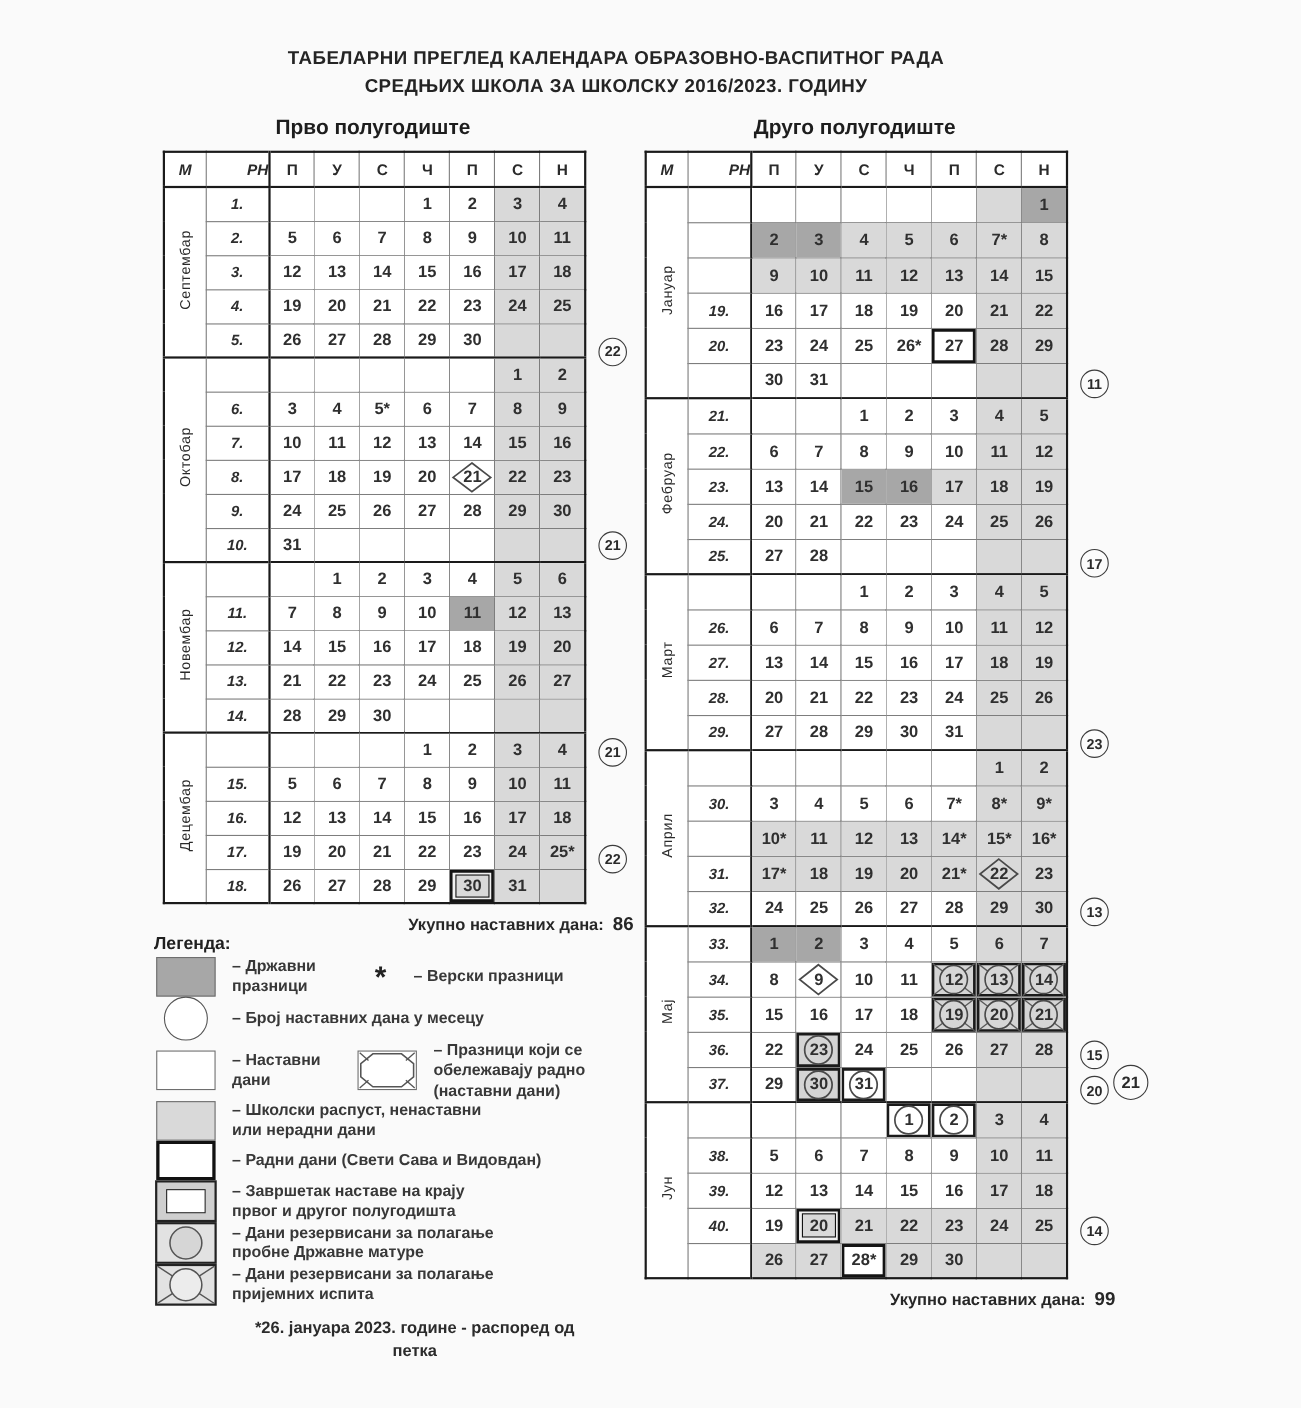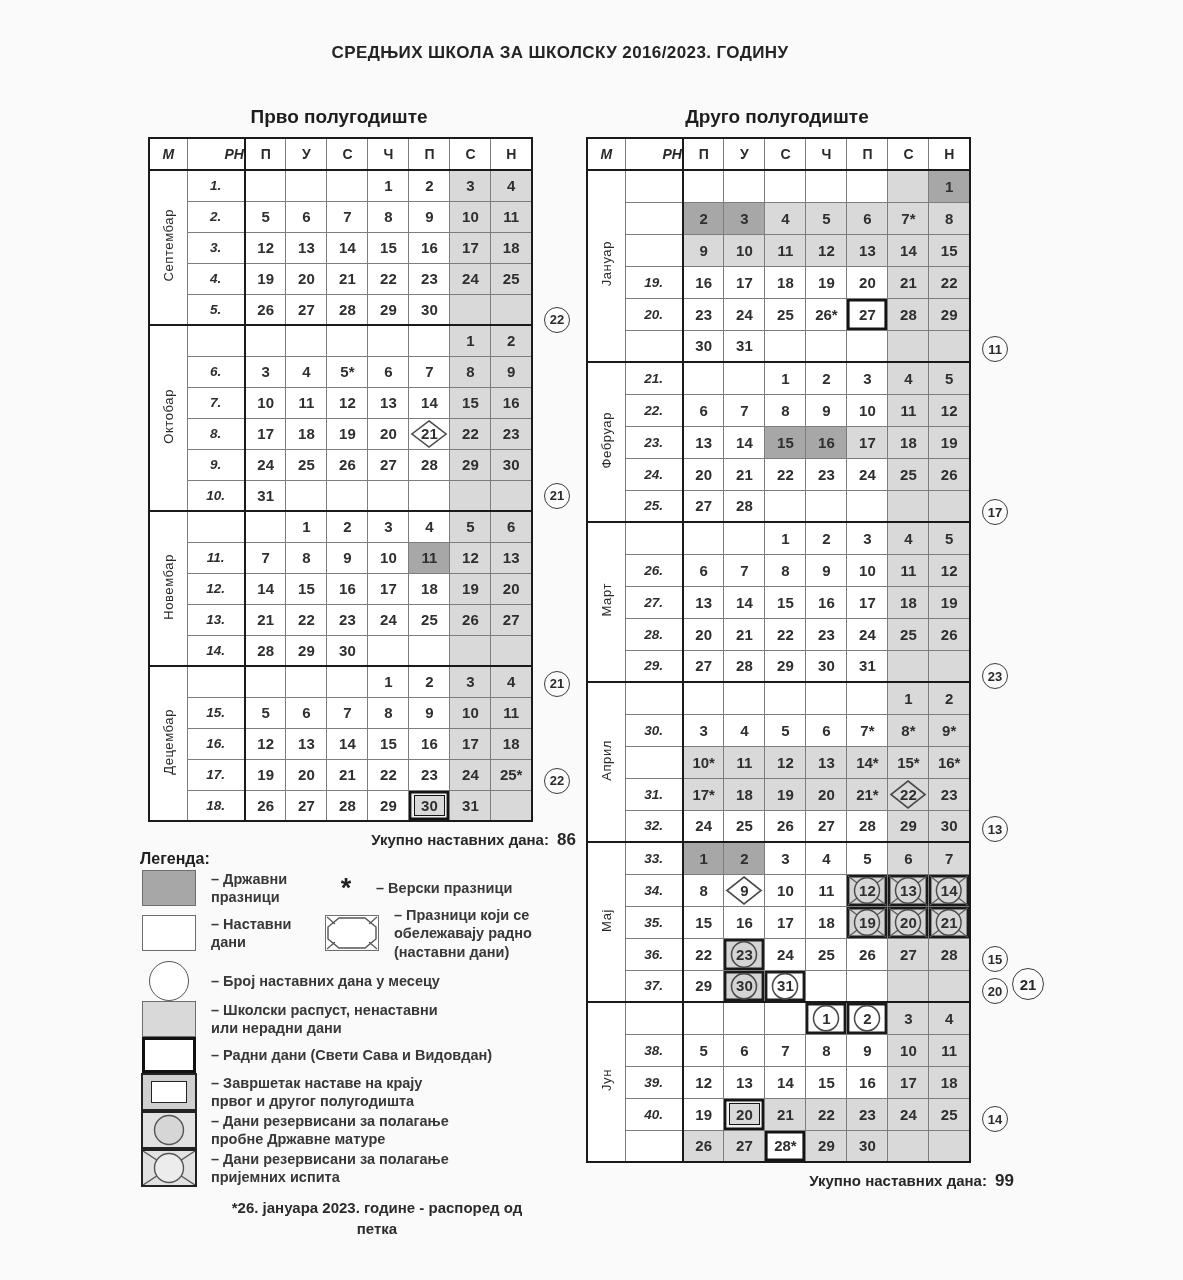--- a/index.html
+++ b/index.html
@@ -65,20 +65,21 @@
   .lic-sym{font-size:27px;font-weight:bold;color:#222;width:24px;text-align:center;line-height:20px;}
   .footnote{margin-top:10px;margin-left:72px;width:330px;text-align:center;
     font-size:15px;font-weight:bold;color:#2b2b2b;line-height:1.4;}
 </style>
 </head>
 <body>
 
 <div class="page">
 
   <div class="title">
+    <div>ТАБЕЛАРНИ ПРЕГЛЕД КАЛЕНДАРА ОБРАЗОВНО-ВАСПИТНОГ РАДА</div>
     <div>СРЕДЊИХ ШКОЛА ЗА ШКОЛСКУ 2016/2023. ГОДИНУ</div>
   </div>
 
   <div class="sem sem0">
     <div class="sem-head">Прво полугодиште</div>
     <div class="twrap">
       <table>
           <thead>
             <tr>
               <th class="hm">М</th>
@@ -748,20 +749,28 @@
           <div class="leg-item">
             <div class="leg-icon" style="width: 34px;">
               <div class="lic-sym">*</div>
             </div>
             <div class="leg-text">– Верски празници</div>
           </div>
         </div>
         <div class="leg-row">
           <div class="leg-item">
             <div class="leg-icon">
+              <div class="lic-circle"></div>
+            </div>
+            <div class="leg-text">– Број наставних дана у месецу</div>
+          </div>
+        </div>
+        <div class="leg-row">
+          <div class="leg-item">
+            <div class="leg-icon">
               <div class="lic"></div>
             </div>
             <div class="leg-text" style="width: 112px;">– Наставни дани</div>
           </div>
           <div class="leg-item">
             <div class="leg-icon">
               <div class="lic oct">
                 <svg viewBox="0 0 52 34">
                   <polygon points="13,2 39,2 50,11 50,23 39,32 13,32 2,23 2,11" fill="none" stroke="#555" stroke-width="1.4"></polygon>
                   <line x1="1" y1="1" x2="9" y2="8" stroke="#555" stroke-width="1.2"></line>
@@ -770,28 +779,20 @@
                   <line x1="51" y1="33" x2="43" y2="26" stroke="#555" stroke-width="1.2"></line>
                 </svg>
               </div>
             </div>
             <div class="leg-text" style="width: 200px;">– Празници који се обележавају радно (наставни дани)</div>
           </div>
         </div>
         <div class="leg-row">
           <div class="leg-item">
             <div class="leg-icon">
-              <div class="lic-circle"></div>
-            </div>
-            <div class="leg-text">– Број наставних дана у месецу</div>
-          </div>
-        </div>
-        <div class="leg-row">
-          <div class="leg-item">
-            <div class="leg-icon">
               <div class="lic fill-break"></div>
             </div>
             <div class="leg-text" style="width: 252px;">– Школски распуст, ненаставни или нерадни дани</div>
           </div>
         </div>
         <div class="leg-row">
           <div class="leg-item">
             <div class="leg-icon">
               <div class="lic bold-border"></div>
             </div>

